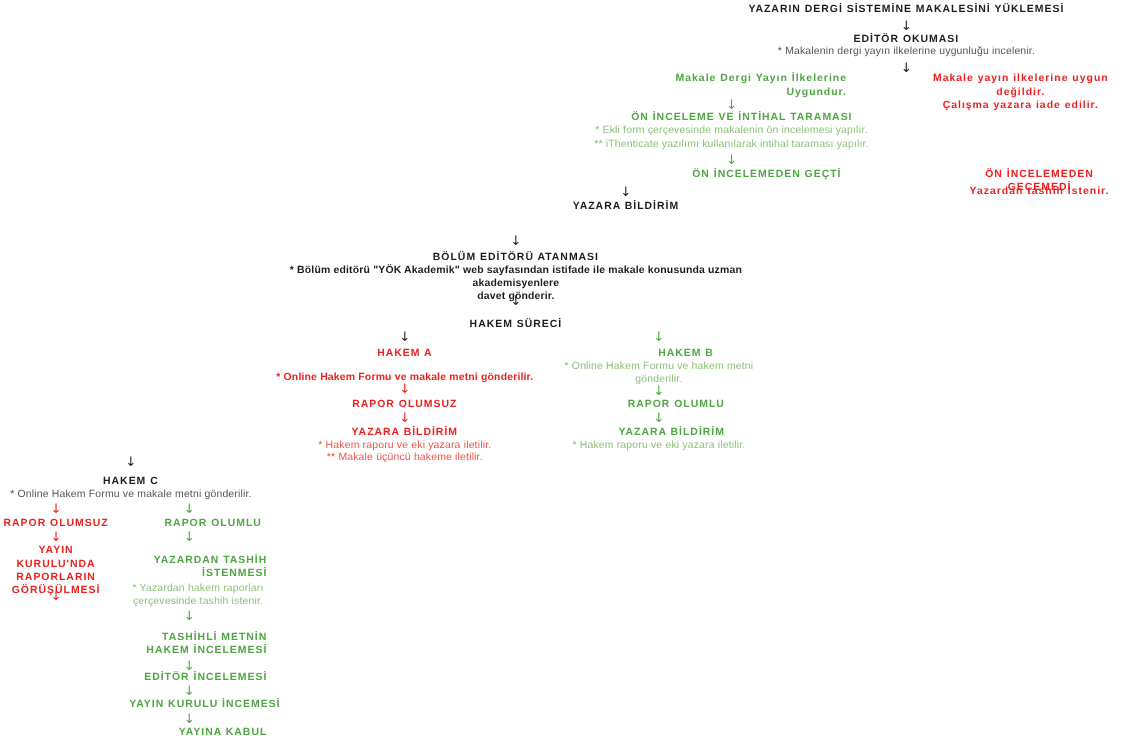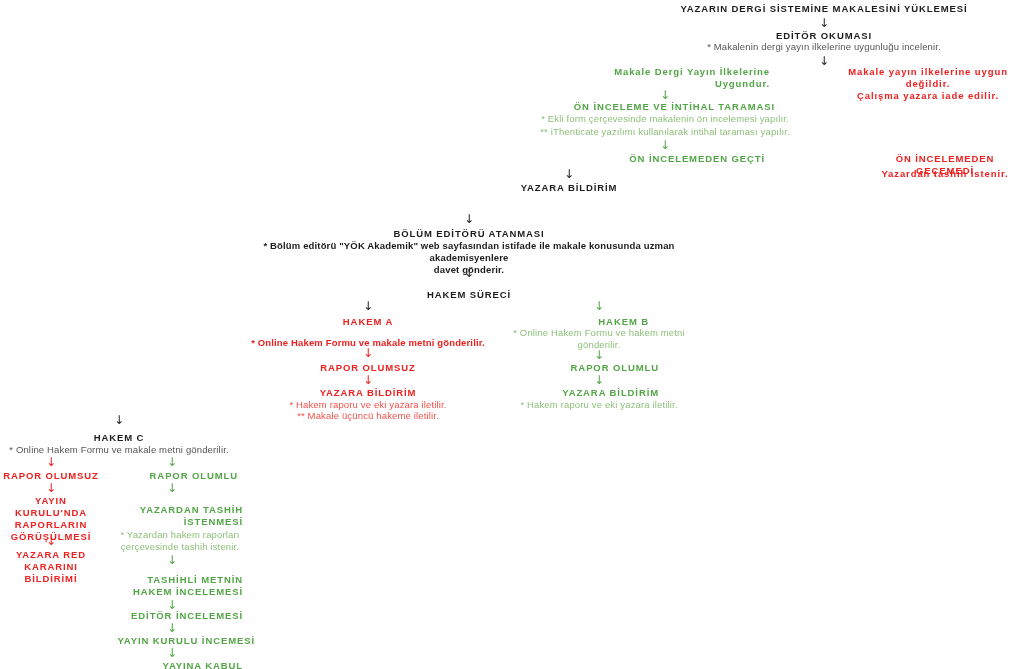--- a/index.html
+++ b/index.html
@@ -148,22 +148,20 @@
   <div class="node hd c-red" style="left:0px; top:470px; width:102px;">RAPOR OLUMSUZ</div>
 
   <div class="arrow a-red" style="left:44px; top:482px;">↓</div>
 
   <div class="node hd c-red" style="left:0px; top:495px; width:102px;">YAYIN KURULU'NDA
 RAPORLARIN
 GÖRÜŞÜLMESİ</div>
 
   <div class="arrow a-red" style="left:44px; top:535px;">↓</div>
 
-  <div class="node hd c-red" style="left:0px; top:549px; width:102px;">YAZARA RED KARARINI
-BİLDİRİMİ</div>
 
   <div class="node hd c-green" style="left:122px; top:470px; width:116px;">RAPOR OLUMLU</div>
 
   <div class="arrow a-green" style="left:165px; top:482px;">↓</div>
 
   <div class="node bd c-greenl" style="left:105px; top:529px; width:150px;">* Yazardan hakem raporları
 çerçevesinde tashih istenir.</div>
   <div class="node hd c-green" style="left:117px; top:504px; width:126px;">YAZARDAN TASHİH
 İSTENMESİ</div>
 

